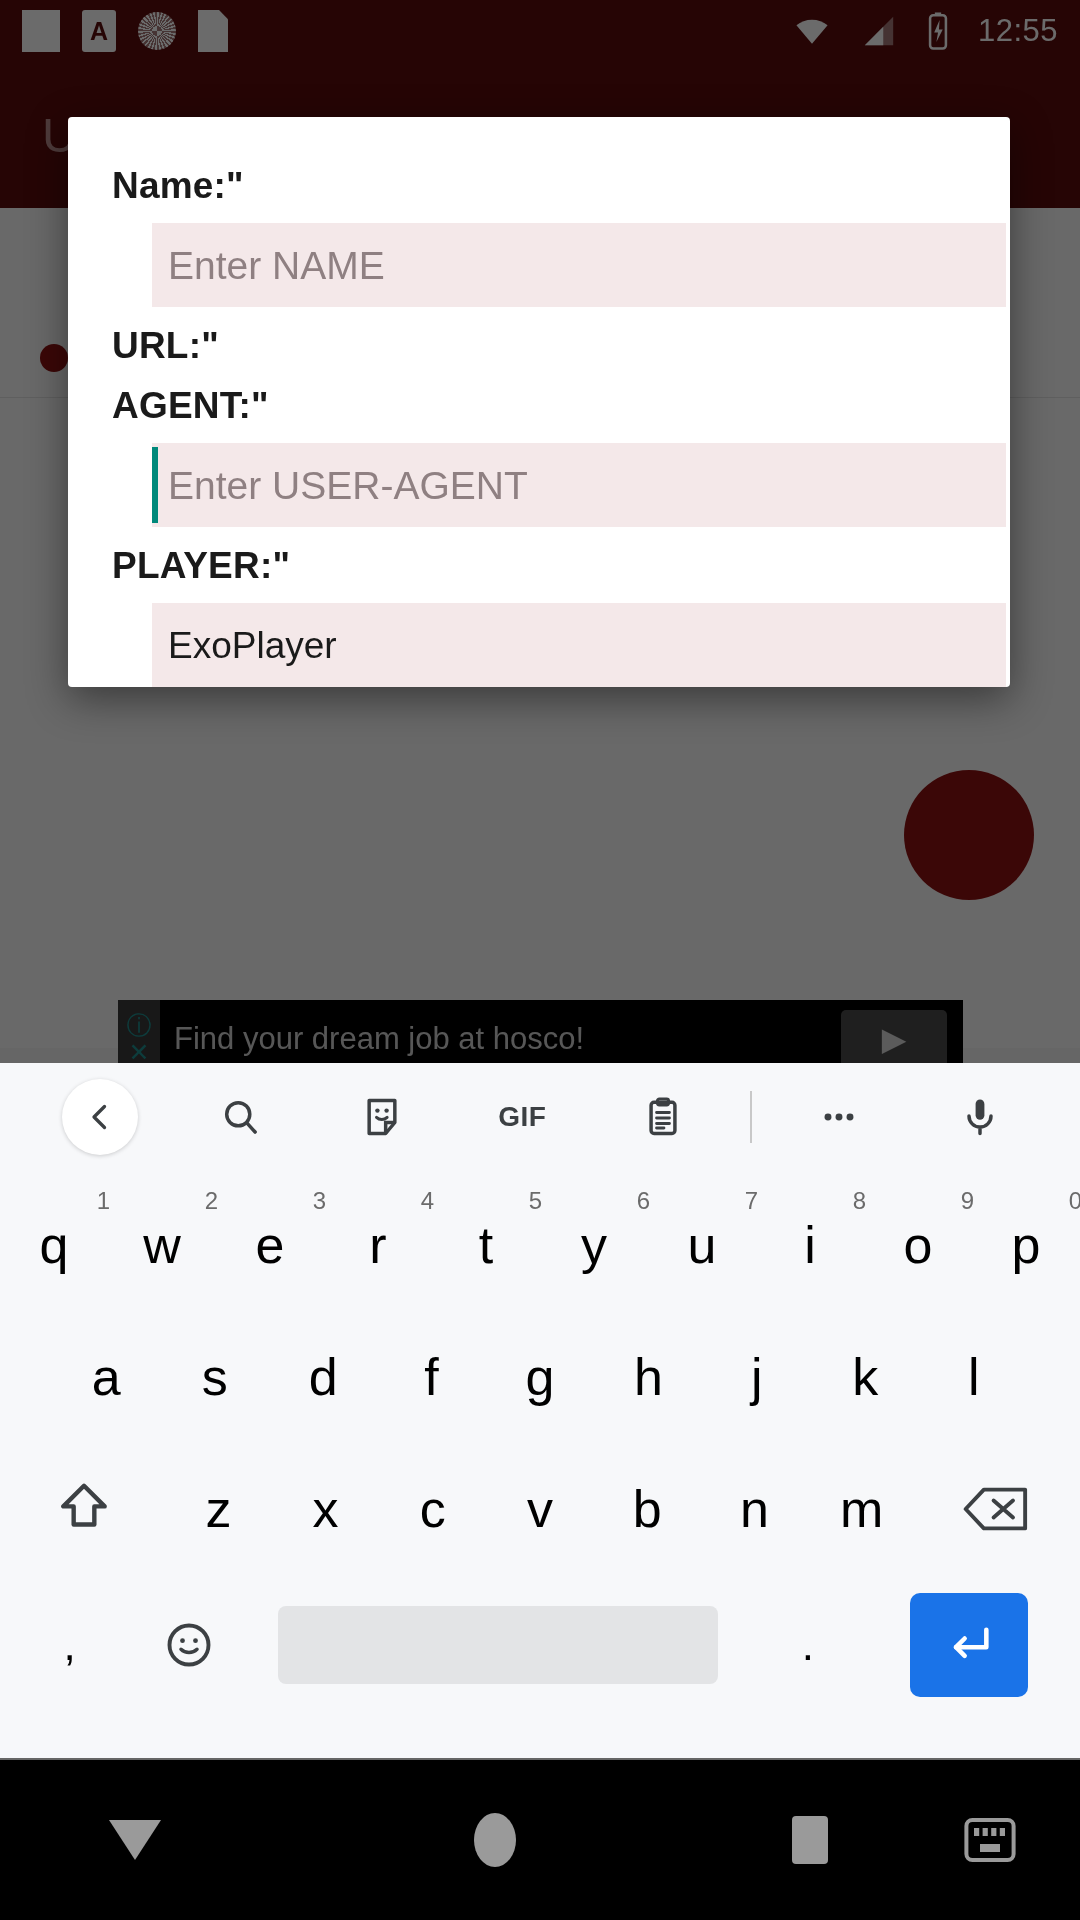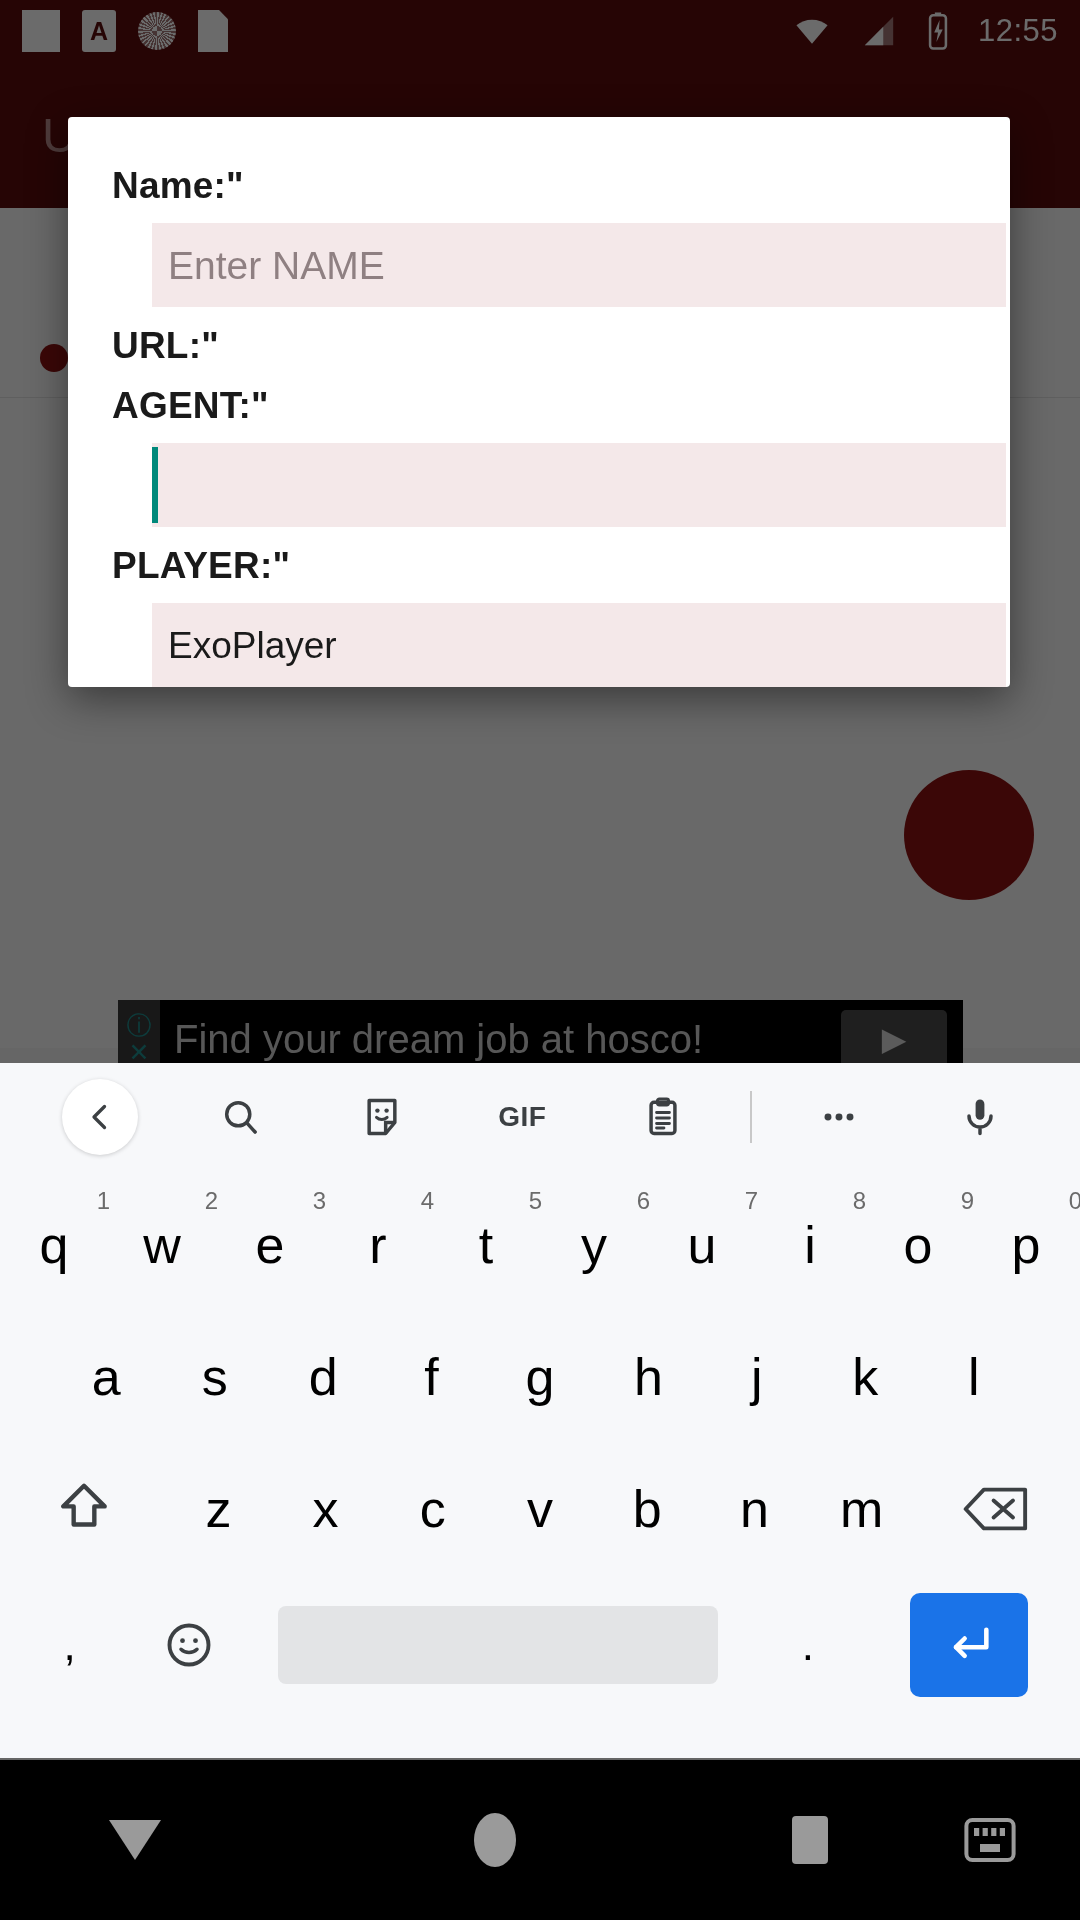--- a/index.html
+++ b/index.html
@@ -58,21 +58,21 @@
   .bg-ad {
     position: absolute; left: 118px; top: 1000px; width: 845px; height: 78px;
     background: #000; display: flex; align-items: center; padding-left: 14px;
   }
   .ad-close-col {
     width: 42px; height: 78px; background: #3a3a3a; display: flex;
     flex-direction: column; align-items: center; justify-content: center; gap: 2px;
     margin-left: -14px; margin-right: 14px;
   }
   .ad-info, .ad-x { color: #1f8f8f; font-size: 25px; line-height: 1; }
-  .ad-text { color: #cfcfcf; font-size: 40px; }
+  .ad-text { color: #cfcfcf; font-size: 31px; }
   .ad-cta {
     margin-left: auto; margin-right: 16px; width: 106px; height: 58px;
     background: #4b4b4b; border-radius: 5px; display: flex;
     align-items: center; justify-content: center; color: #d9d9d9; font-size: 32px;
   }
 
   
   .scrim { position: absolute; inset: 0 0 0 0; background: rgba(0,0,0,0.58); }
 
   
@@ -232,20 +232,21 @@
     <div class="field-label">Name:"</div>
     <div class="input short">
       <span class="ph">Enter NAME</span>
     </div>
 
     <div class="field-label">URL:"</div>
 
     <div class="field-label">AGENT:"</div>
     <div class="input short">
       <span class="caret"></span>
+      <span class="ph">Enter USER-AGENT</span>
     </div>
 
     <div class="field-label">PLAYER:"</div>
     <div class="input short">
       <span class="val">ExoPlayer</span>
     </div>
 
   </div>
 
   <div class="keyboard">

